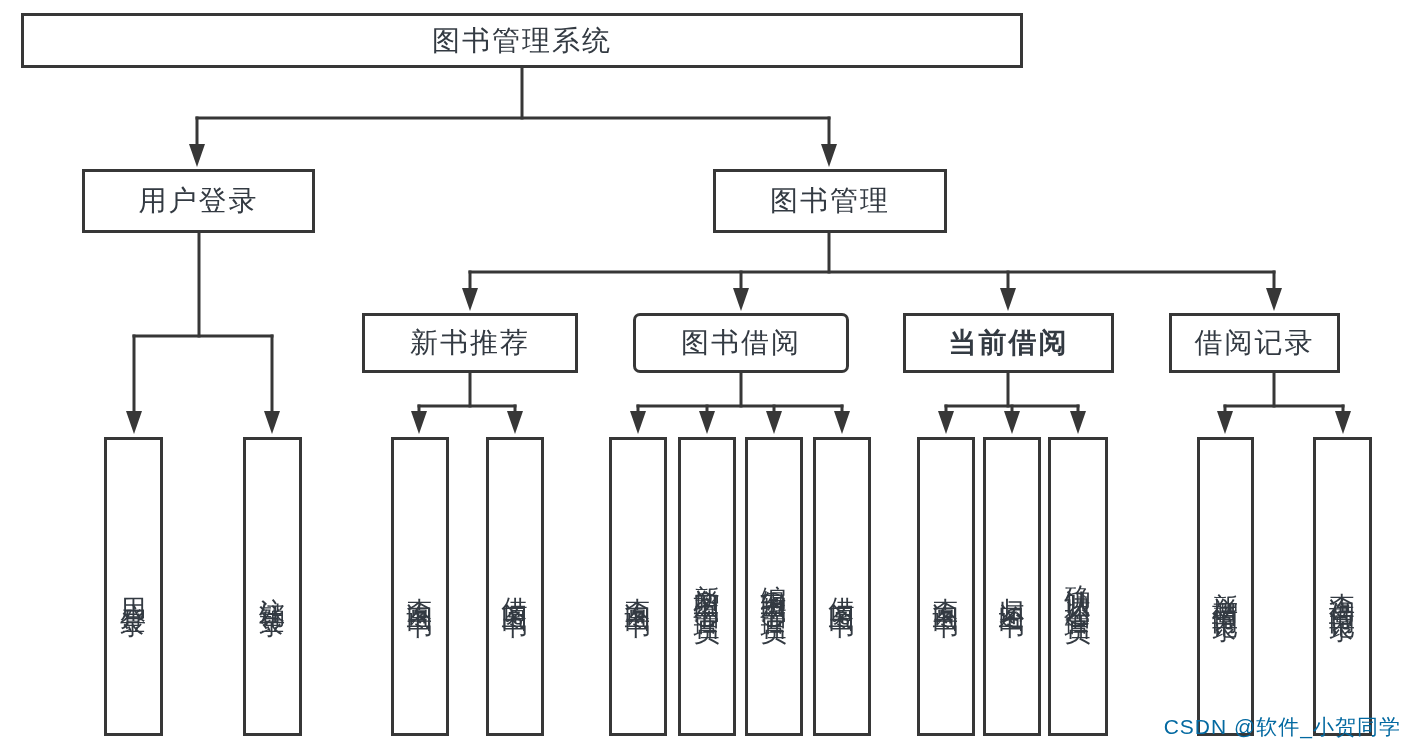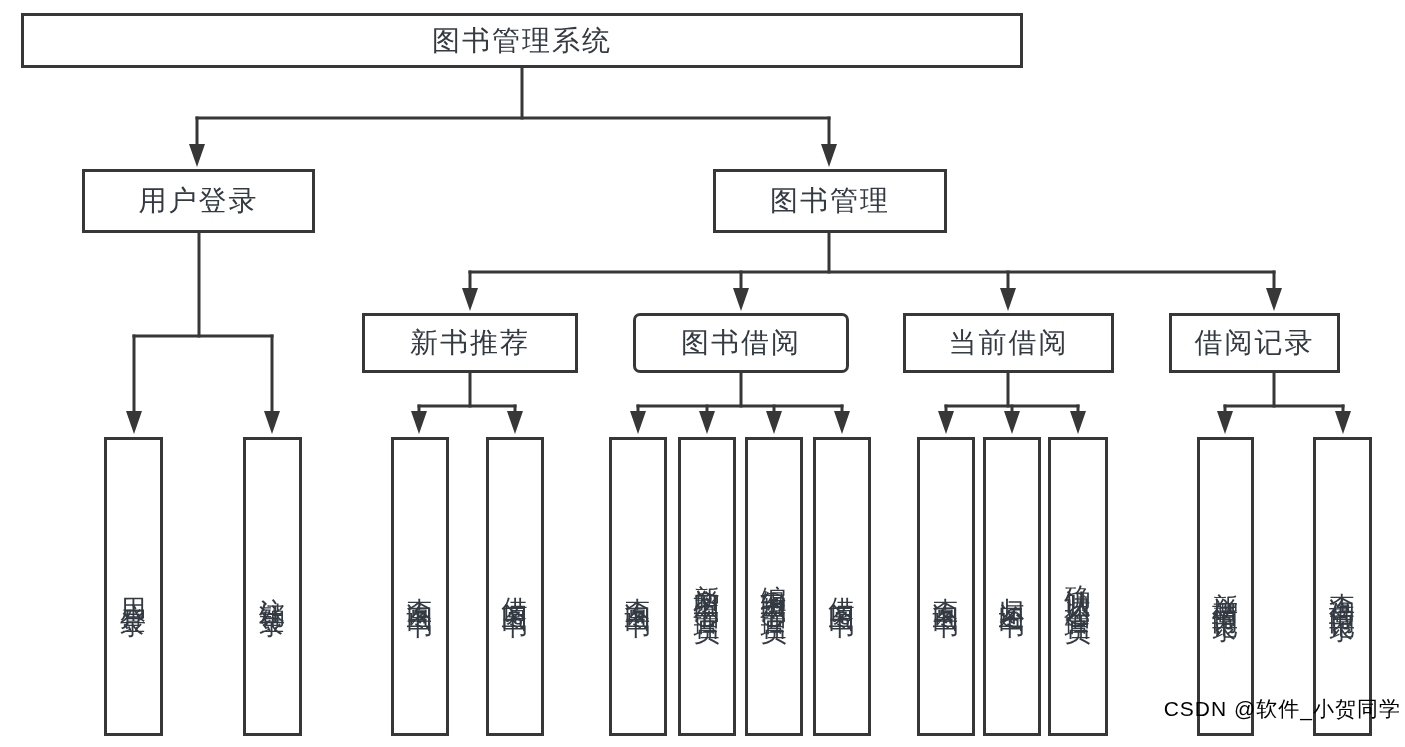--- a/index.html
+++ b/index.html
@@ -28,24 +28,24 @@
   .leaf span{
     writing-mode:vertical-rl;
     text-orientation:mixed;
     font-size:26px;
     letter-spacing:5px;
     line-height:1;
   }
   .watermark{
     position:absolute;
     right:4px;
-    top:695px;
+    top:713px;
     font-size:21px;
     letter-spacing:1px;
-    color:#000000;
+    color:#0369a1;
     z-index:10;
     white-space:nowrap;
   }
 </style>
 </head>
 <body>
 
 <div class="canvas">
 
   <svg class="connector-svg" viewBox="0 0 1405 747" xmlns="http://www.w3.org/2000/svg">
@@ -124,21 +124,21 @@
   <div class="node" style="left:713px;top:169px;width:234px;height:64px;">
     <span>图书管理</span>
   </div>
 
   <div class="node" style="left:362px;top:313px;width:216px;height:60px;">
     <span>新书推荐</span>
   </div>
   <div class="node" style="left:633px;top:313px;width:216px;height:60px;border-radius:7px;">
     <span>图书借阅</span>
   </div>
-  <div class="node" style="left:903px;top:313px;width:211px;height:60px;">
+  <div class="node" style="left:903px;top:313px;width:211px;height:60px;font-weight:bold;">
     <span>当前借阅</span>
   </div>
   <div class="node" style="left:1169px;top:313px;width:171px;height:60px;">
     <span>借阅记录</span>
   </div>
 
   <div class="node leaf" style="left:104px;top:437px;width:59px;height:299px;">
     <span>用户登录</span>
   </div>
   <div class="node leaf" style="left:243px;top:437px;width:59px;height:299px;">

